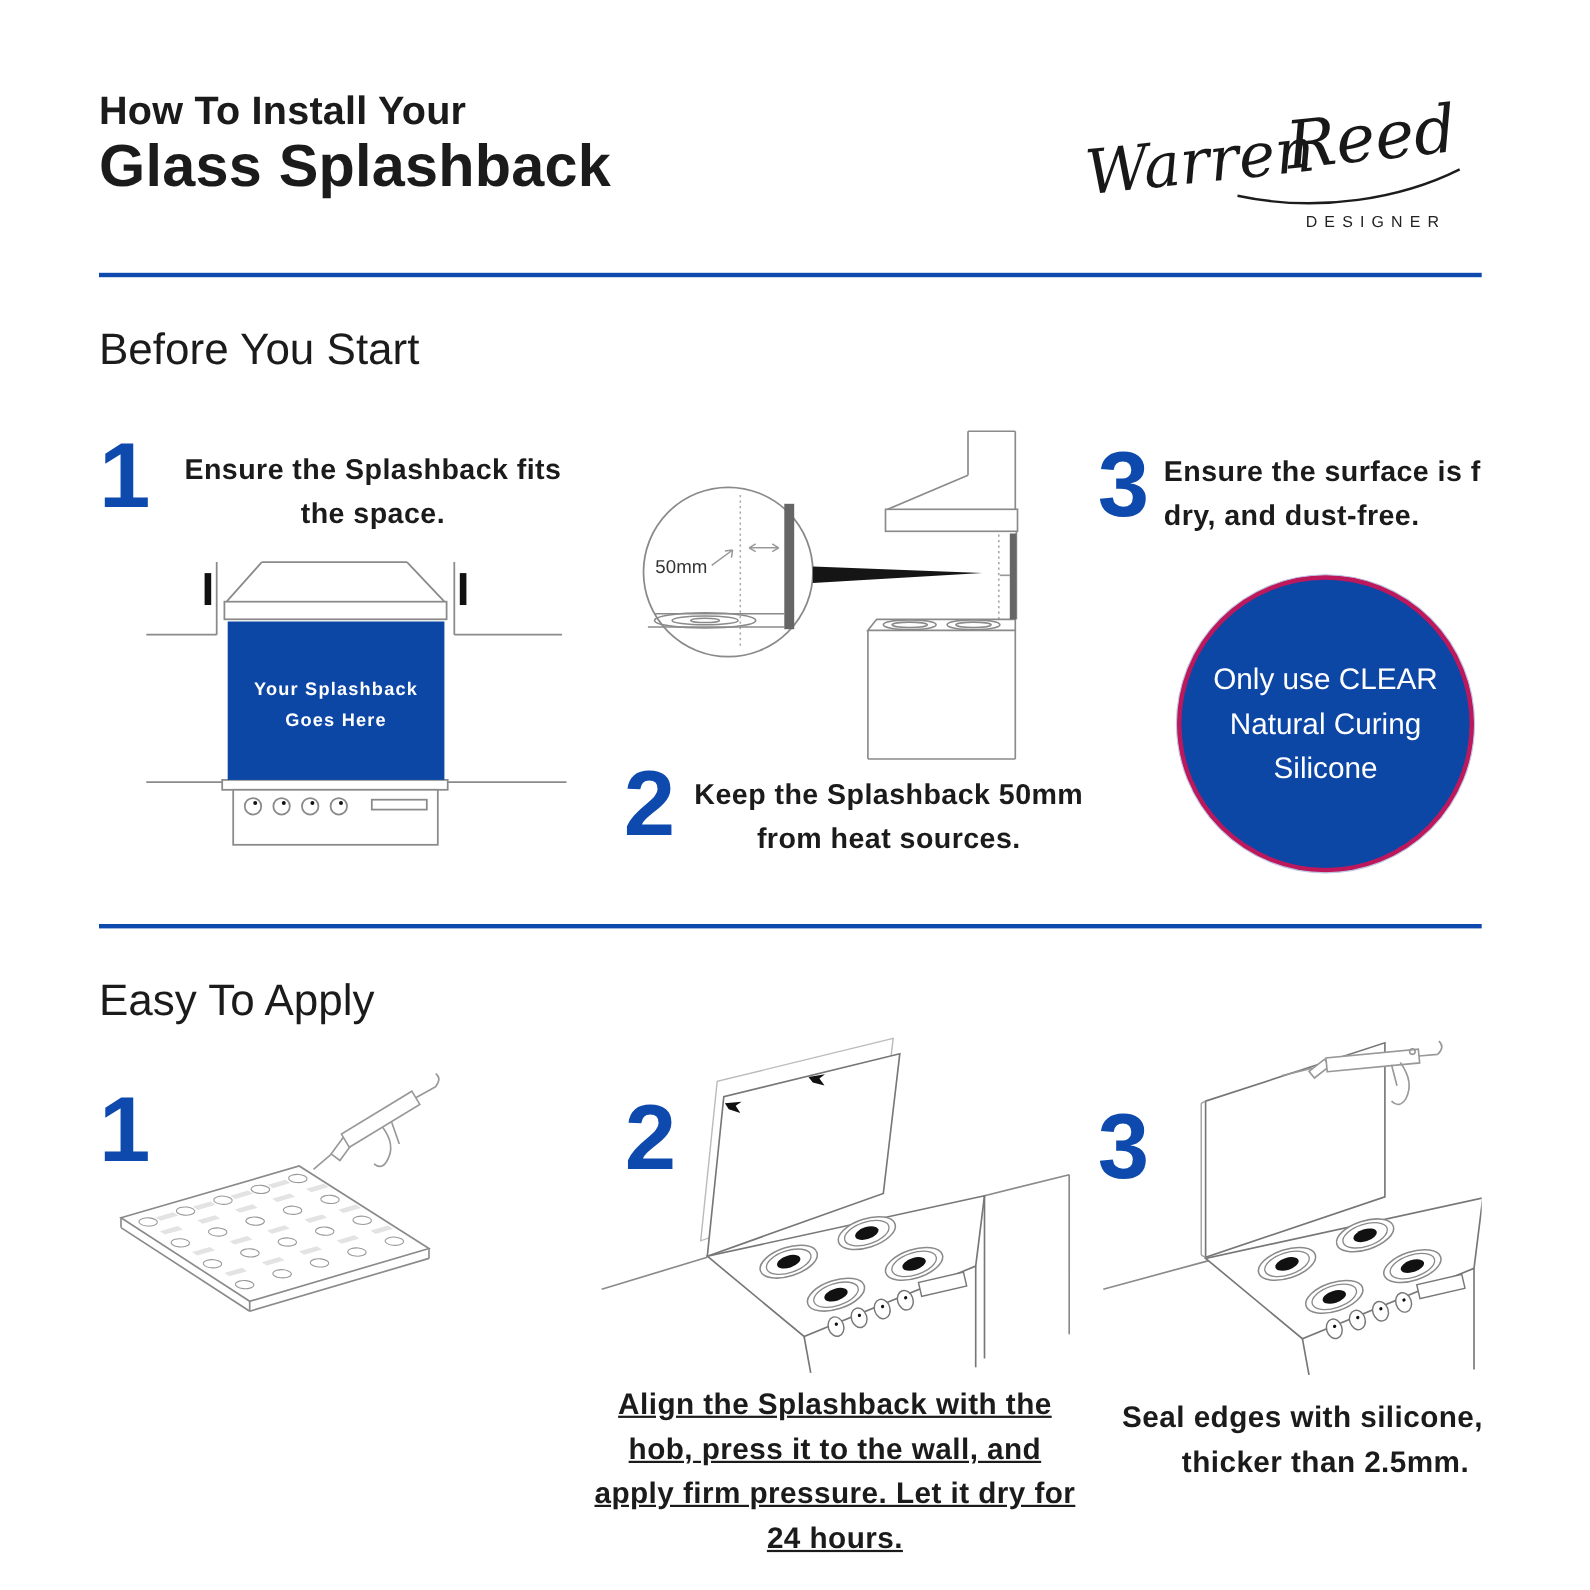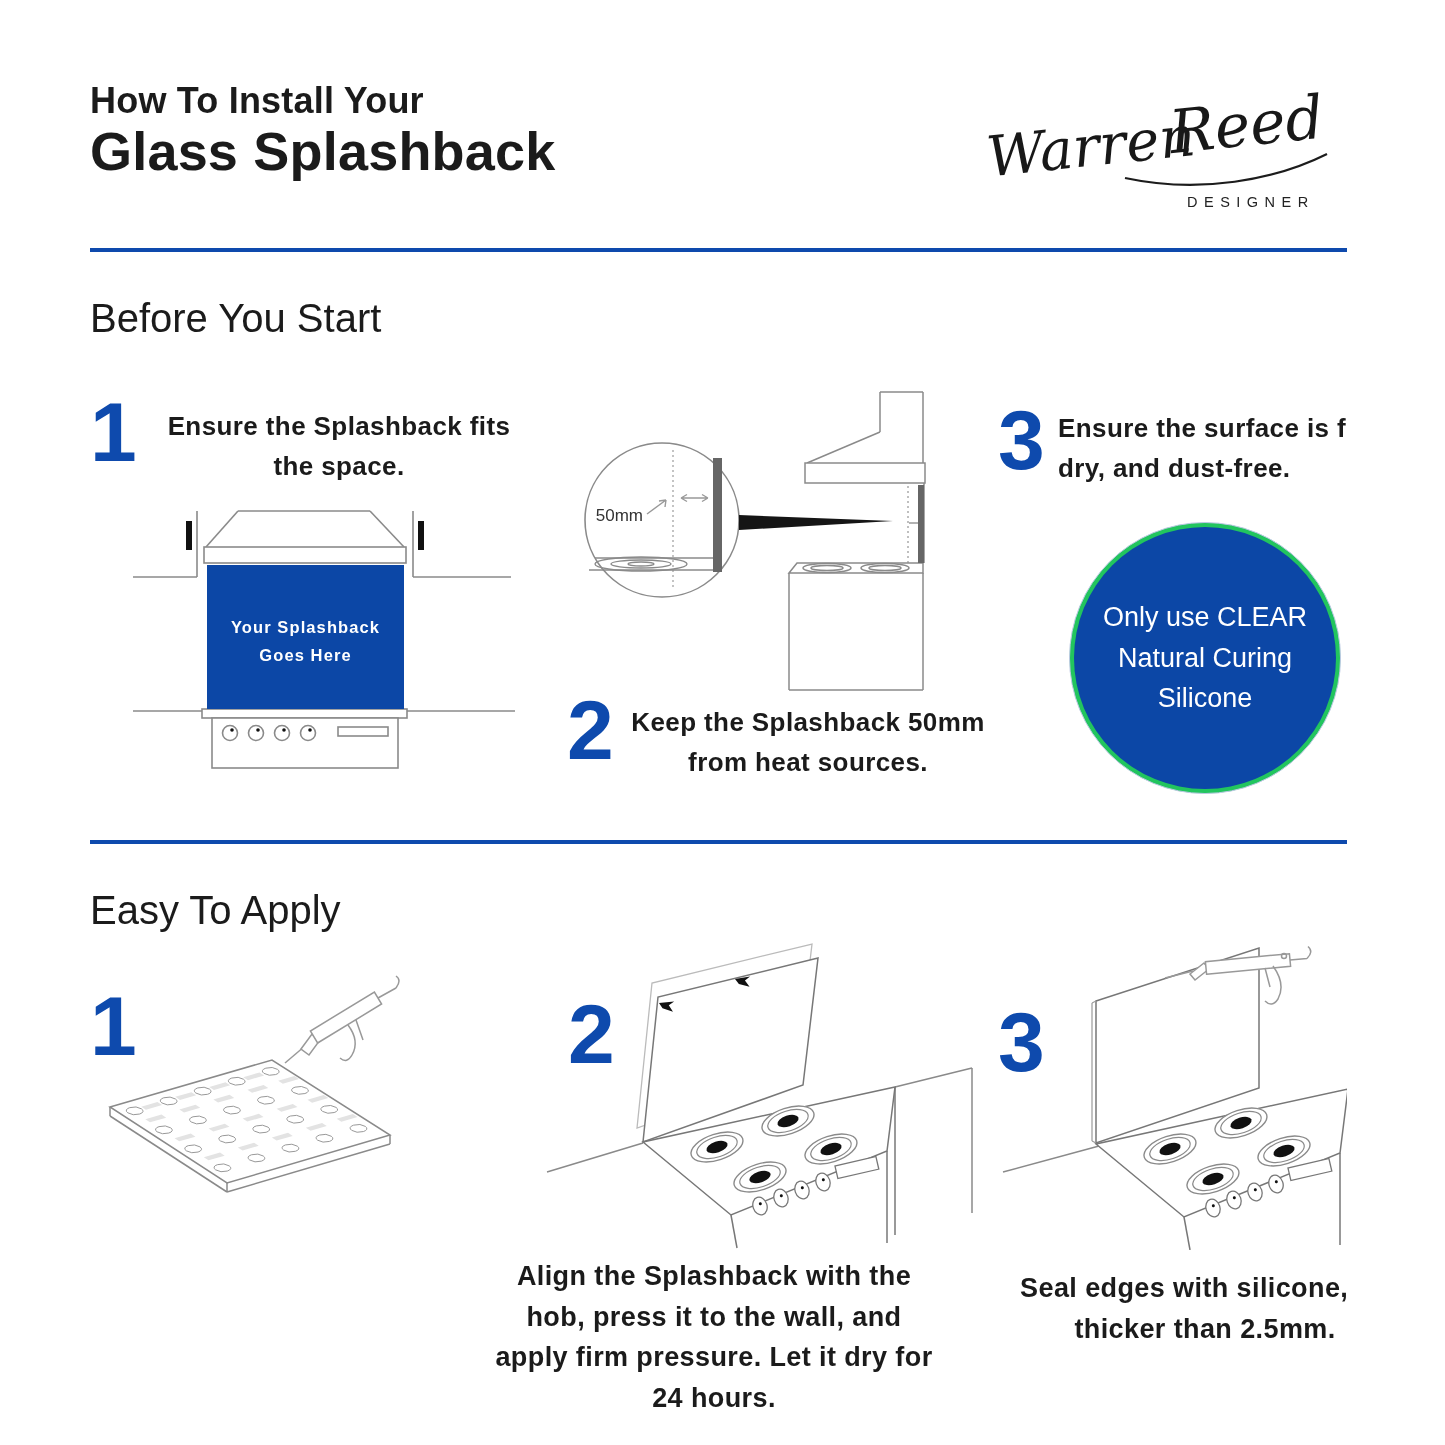--- a/index.html
+++ b/index.html
@@ -15,21 +15,21 @@
   }
   .abs{position:absolute;}
   .title-small{font-size:36px;font-weight:700;letter-spacing:.2px;line-height:1.15;}
   .title-big{font-size:54px;font-weight:700;letter-spacing:.2px;line-height:1.1;}
   .rule{height:4px;background:var(--accent-blue);}
   .section-heading{font-size:40px;font-weight:400;}
   .step-number{font-size:84px;font-weight:700;color:var(--accent-blue);line-height:1;}
   .step-text{font-size:26px;font-weight:700;line-height:1.55;letter-spacing:.4px;text-align:center;}
   .step-text.left{text-align:left;}
   .step-text.big{font-size:27px;line-height:1.5;}
-  .badge-outer{width:272px;height:272px;border-radius:50%;border:1px solid #bcc9e4;background:#22c55e;
+  .badge-outer{width:272px;height:272px;border-radius:50%;border:1px solid #bcc9e4;background:#be185d;
     display:flex;align-items:center;justify-content:center;padding:4px;box-sizing:border-box;}
   .badge-inner{width:100%;height:100%;border-radius:50%;background:var(--fill-blue);
     display:flex;align-items:center;justify-content:center;text-align:center;}
   .badge-text{color:#fff;font-size:27px;font-weight:400;line-height:1.5;padding:0 20px;}
   .splash-label{color:#fff;font-size:16.5px;font-weight:700;letter-spacing:1.1px;line-height:1.7;text-align:center;}
   .gap-label{font-size:17px;color:#333;font-weight:400;text-align:right;}
   svg{display:block;}
   .designer{font-size:14.5px;letter-spacing:6.5px;color:#222;font-family:"Liberation Sans",sans-serif;}
 </style>
 </head>
@@ -297,16 +297,16 @@
         <path d="M180,43 L208,36" fill="none"></path>
         <polygon points="205,39 219,28 224,34 210,45"></polygon>
         <polygon points="221.6,39.3 305.6,31.3 304.4,18.7 220.4,26.7"></polygon>
         <circle cx="299" cy="21" r="2.5" fill="none"></circle>
         <path d="M305,25 L322,23.5 M322,23.5 q7,-7 1,-12" fill="none"></path>
         <path d="M288,31 q13,18 5,33 q-6,9 -13,2 M280,33 l5,19" fill="none"></path>
       </g>
     </svg>
   </div>
 
-  <div class="abs step-text big" style="left:494px;top:1256px;width:440px;">Align the Splashback with the hob, press it to the wall, and apply firm pressure. Let it dry for 24 hours.</div>
+  <div class="abs step-text big" style="left:539px;top:1256px;width:440px;text-decoration:underline;">Align the Splashback with the hob, press it to the wall, and apply firm pressure. Let it dry for 24 hours.</div>
   <div class="abs step-text big" style="left:1005px;top:1268px;width:400px;">Seal edges with silicone, no thicker than 2.5mm.</div>
 
 </div>
 
 </body></html>

